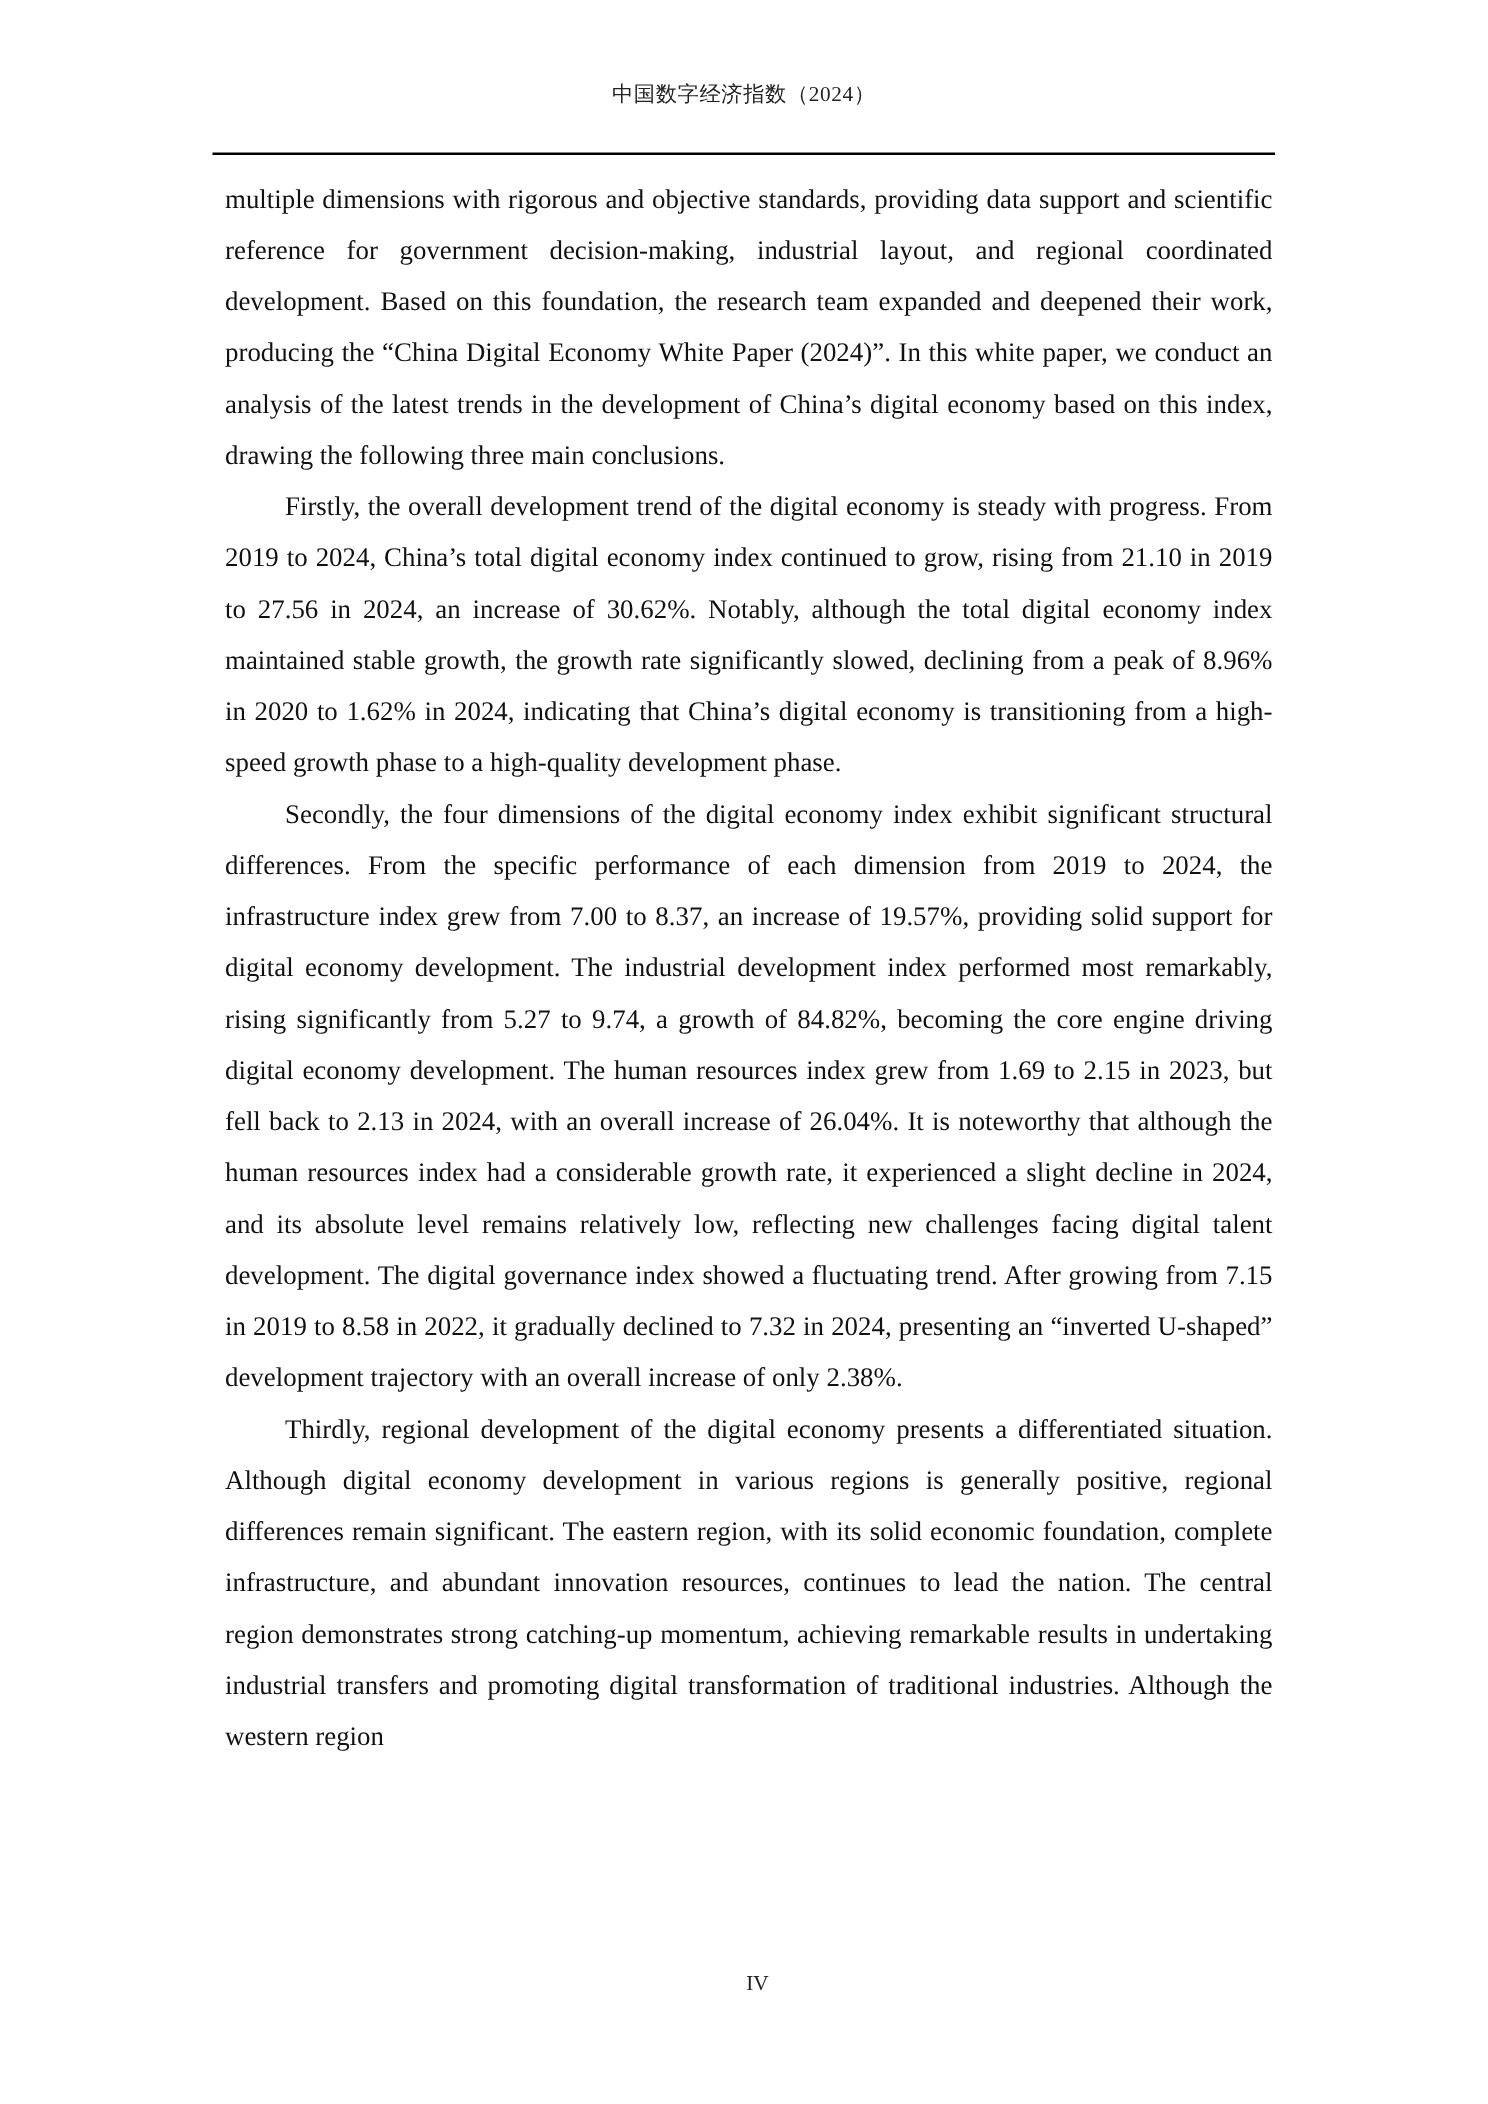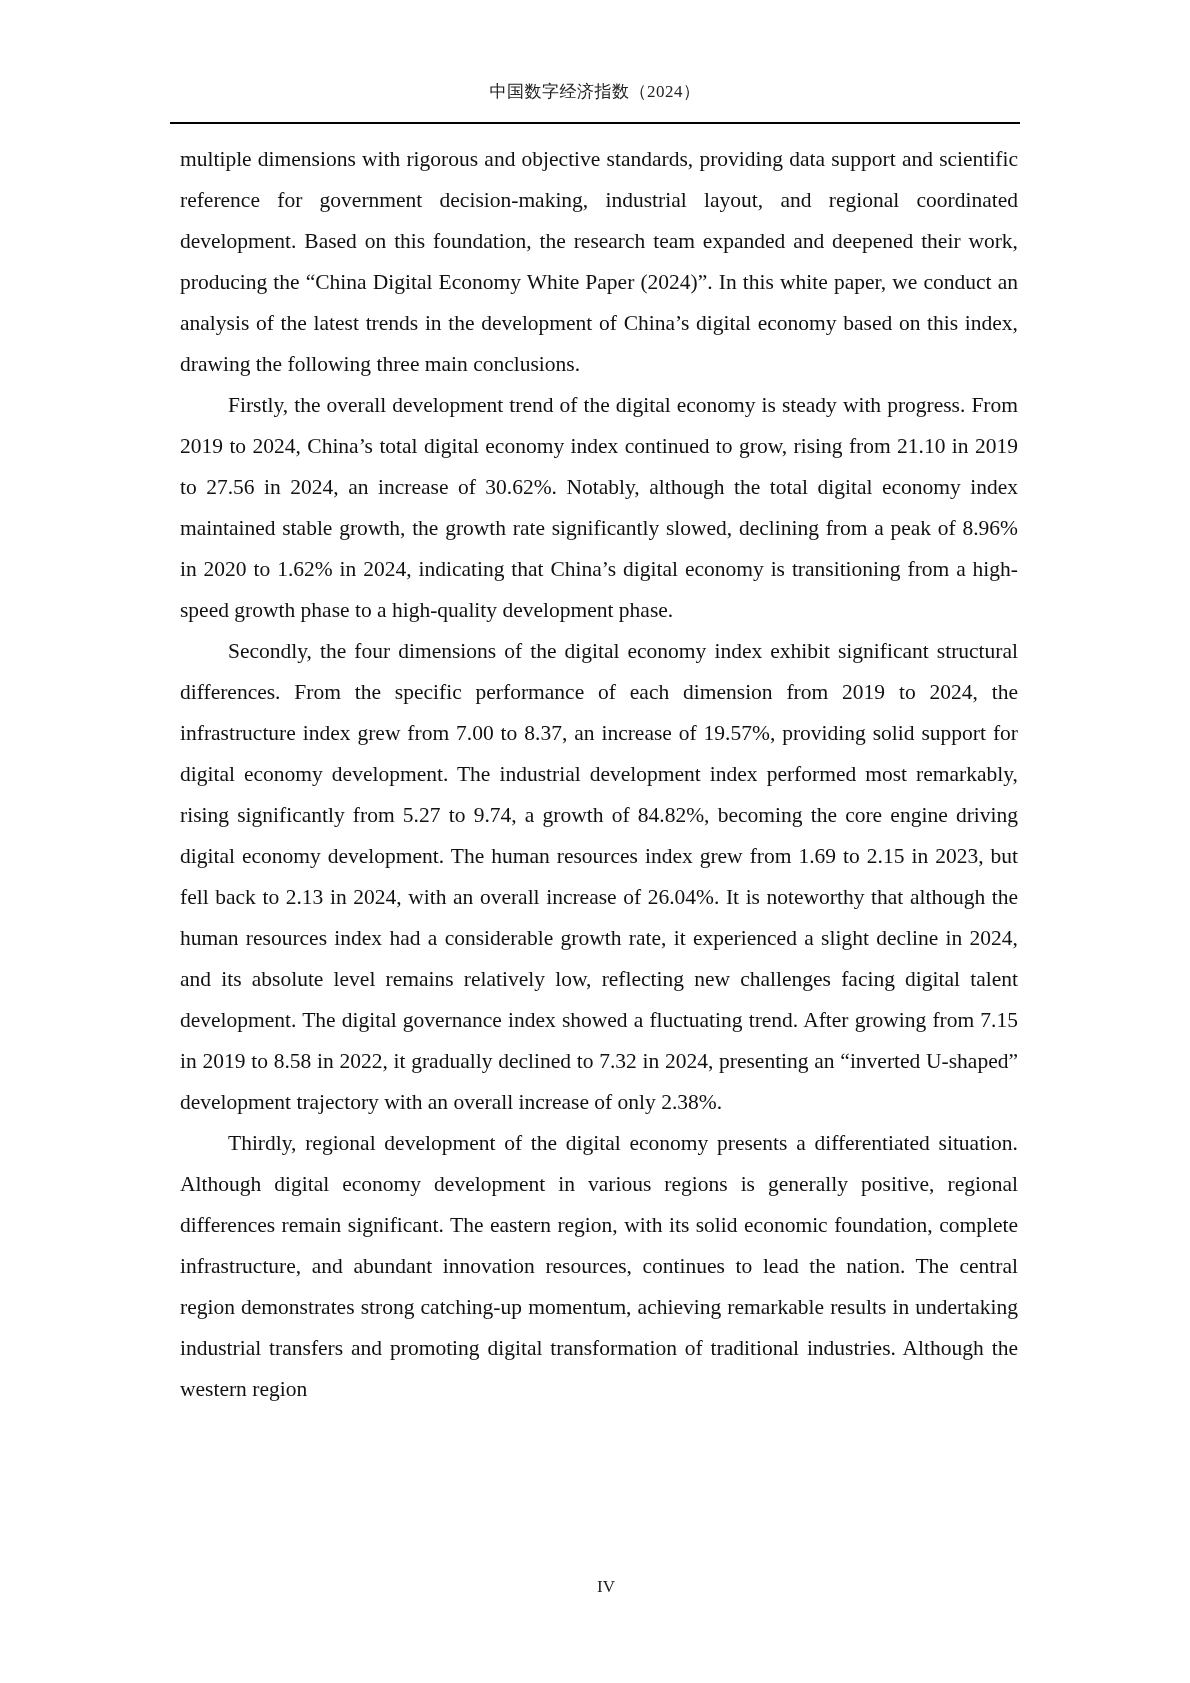--- a/index.html
+++ b/index.html
@@ -10,21 +10,21 @@
     body {
       width: 1190px;
       height: 1683px;
       position: relative;
       overflow: hidden;
       font-family: "Liberation Serif", "DejaVu Serif", serif;
       color: #111111;
     }
     .page-header {
       position: absolute;
-      top: 80px;
+      top: 64px;
       left: 0;
       width: 1190px;
       text-align: center;
       font-size: 17px;
       color: #222222;
       letter-spacing: 0.5px;
     }
     .header-rule {
       position: absolute;
       top: 122px;

